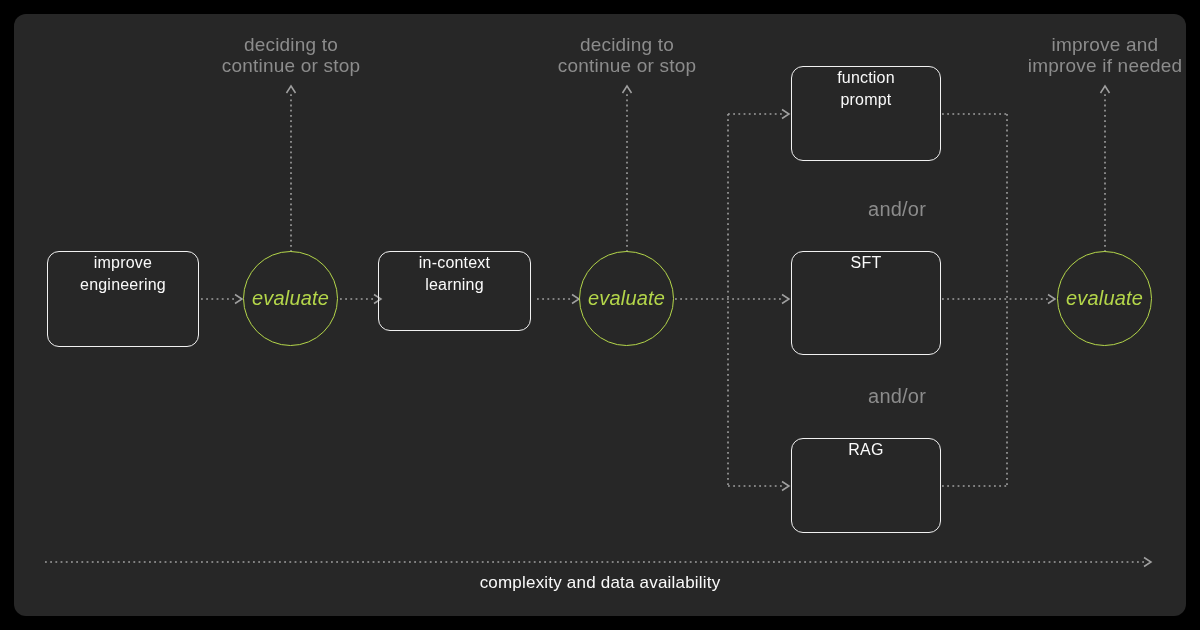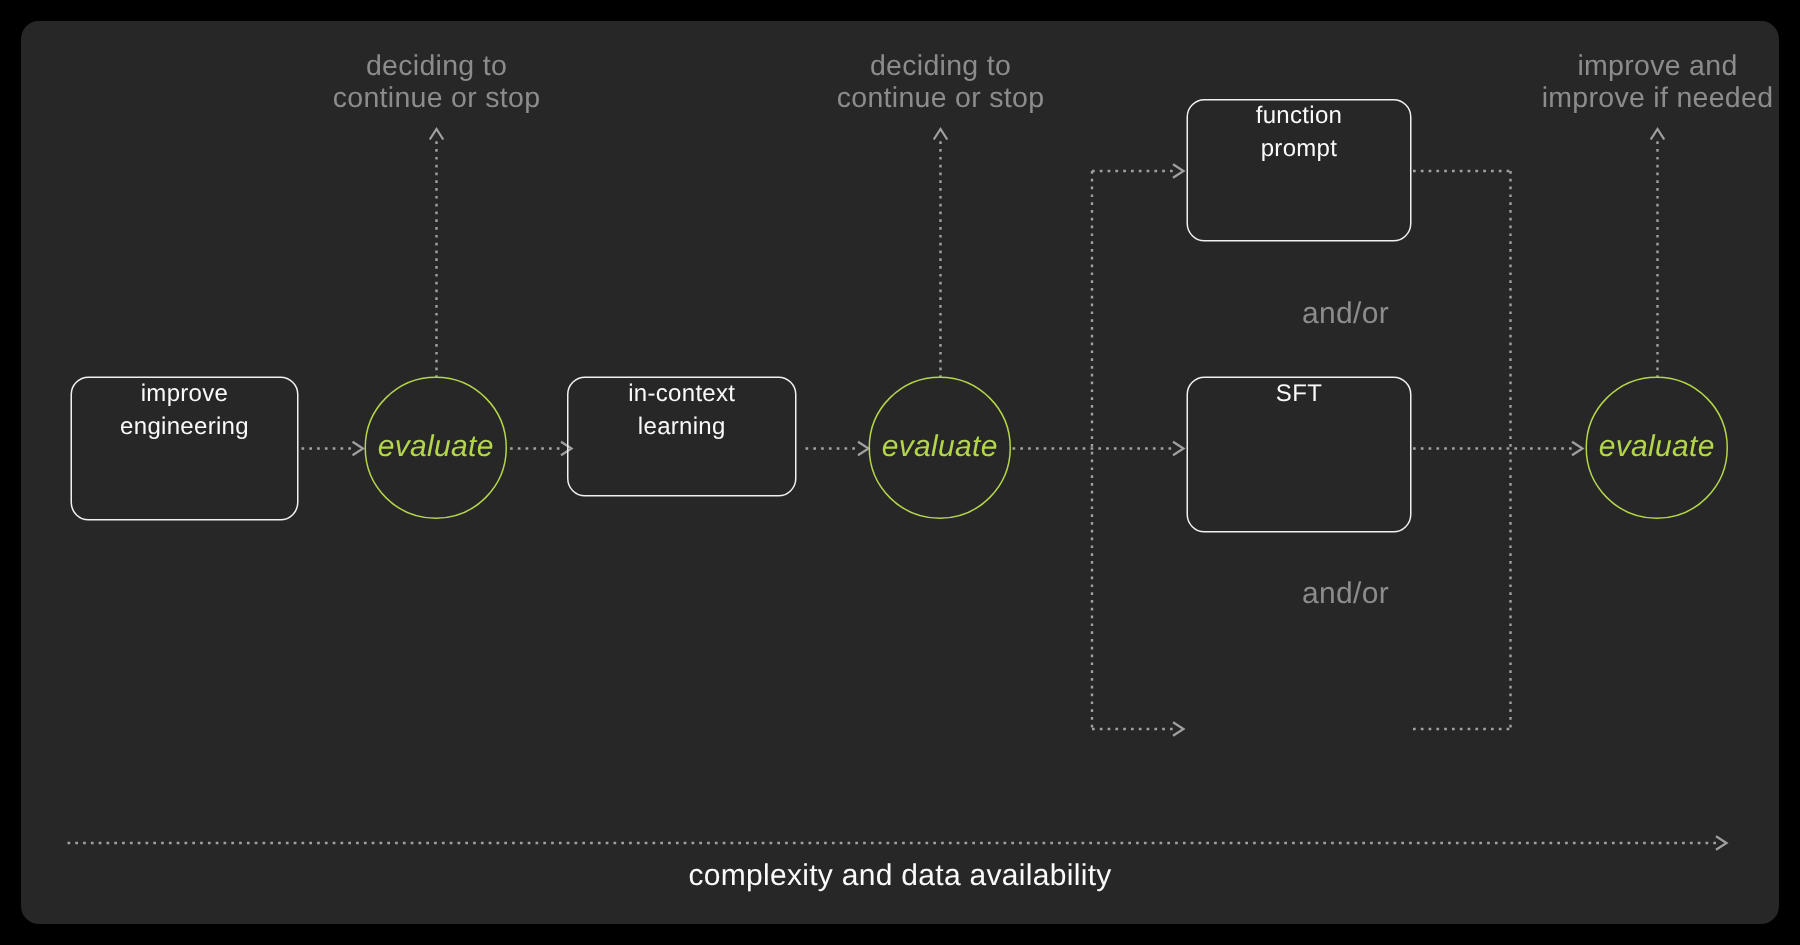--- a/index.html
+++ b/index.html
@@ -25,21 +25,21 @@
   .box-label{display:flex;flex-direction:column;align-items:center;text-align:center;
     font-size:16px;line-height:22px;color:var(--white-text);letter-spacing:.2px;}
   .eval{position:absolute;width:95px;height:95px;border:1.5px solid var(--accent-green);
     border-radius:50%;display:flex;align-items:center;justify-content:center;
     color:var(--accent-green);font-size:20px;letter-spacing:.2px;background:transparent;font-style:italic;}
   .note{position:absolute;width:160px;display:flex;flex-direction:column;align-items:center;
     text-align:center;font-size:19px;line-height:21px;color:var(--muted-text);letter-spacing:.2px;}
   .andor{position:absolute;width:120px;text-align:right;font-size:20px;
     color:var(--muted-text);letter-spacing:.2px;}
   .axis-label{position:absolute;left:400px;top:573px;width:400px;text-align:center;
-    font-size:20px;font-weight:500;color:var(--white-text);letter-spacing:.2px;}
+    font-size:17px;font-weight:500;color:var(--white-text);letter-spacing:.2px;}
 </style>
 </head>
 <body>
 
 <div class="canvas">
   <div class="panel"></div>
 
   <svg class="wires" viewBox="0 0 1200 630">
 
     <g>
@@ -120,20 +120,25 @@
     <div class="box-label">
       <span>function</span>
       <span>prompt</span>
     </div>
   </div>
   <div class="box" style="left:791px;top:251px;width:150px;height:104px">
     <div class="box-label">
       <span>SFT</span>
     </div>
   </div>
+  <div class="box" style="left:791px;top:438px;width:150px;height:95px">
+    <div class="box-label">
+      <span>RAG</span>
+    </div>
+  </div>
 
   <div class="eval" style="left:243px;top:251px">
     <span>evaluate</span>
   </div>
   <div class="eval" style="left:579px;top:251px">
     <span>evaluate</span>
   </div>
   <div class="eval" style="left:1057px;top:251px">
     <span>evaluate</span>
   </div>

